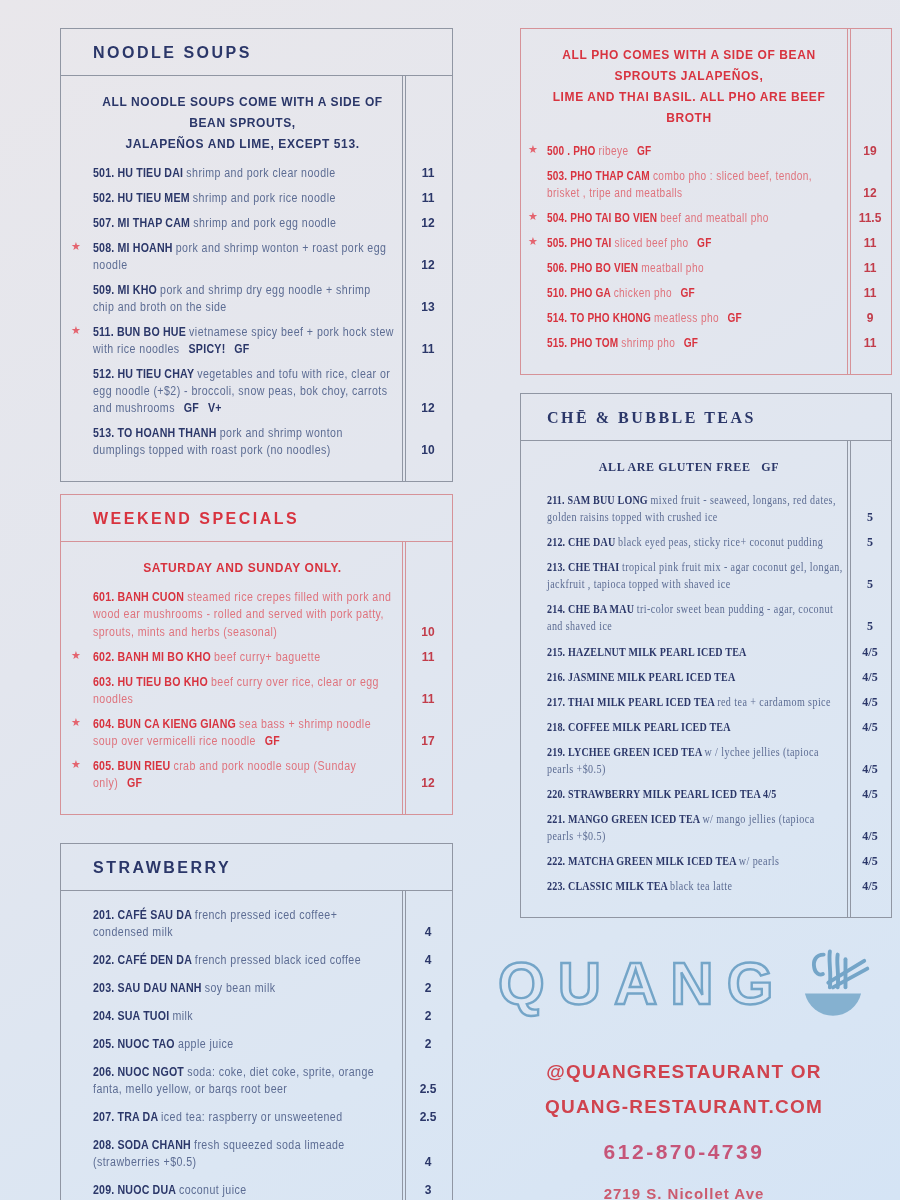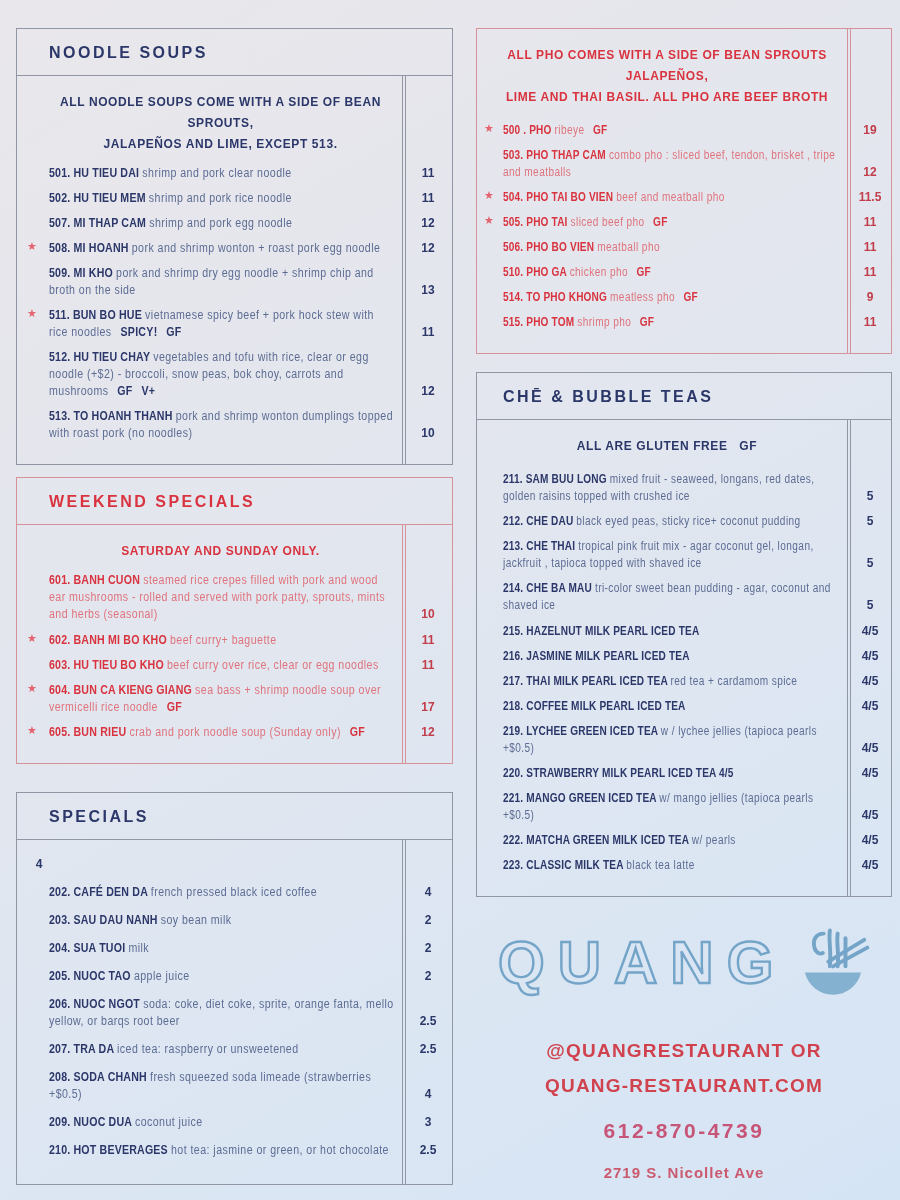--- a/index.html
+++ b/index.html
@@ -8,21 +8,21 @@
     overflow: hidden;
     font-family: "Liberation Sans", sans-serif;
     background: linear-gradient(150deg, #e9e7eb 0%, #e3e6ee 40%, #dbe6f3 75%, #d5e4f5 100%);
   }
   .page { display: flex; padding: 28px 0 0 16px; gap: 23px; }
   .col { display: flex; flex-direction: column; }
   .col-left  { width: 437px; }
   .col-right { width: 416px; }
 
   
-  .box { border: 1px solid; background: transparent; }
+  .box { border: 1px solid; background: transparent; margin-left: 44px; }
   .box.navy { border-color: var(--navy-border); }
   .box.red  { border-color: var(--red-border); }
 
   .box-title {
     font-size: 16px; font-weight: 700; letter-spacing: 2.5px;
     padding: 15px 10px 13px 32px;
     border-bottom: 1px solid;
   }
   .box.navy .box-title { color: var(--navy); border-color: var(--navy-border); }
   .box.red  .box-title { color: var(--red);  border-color: var(--red-border); }
@@ -77,21 +77,21 @@
     font-size: 12px; font-weight: 700; line-height: 1.42;
     box-sizing: border-box; padding-right: 2px;
   }
   .col-right .price { flex-basis: 40px; }
   .box.navy .price { color: var(--navy); }
   .box.red  .price { color: var(--red-price); }
 
   
   #weekend-box  { margin-top: 12px; }
   #beverages-box{ margin-top: 28px; }
-  #che-box      { margin-top: 18px; }
+  #che-box      { margin-top: 18px; font-family: Liberation Serif, serif; }
 
   
   .footer { margin-top: 24px; text-align: center; }
   .logo-row { display: flex; justify-content: center; align-items: flex-start; gap: 20px; }
   .footer .social {
     margin-top: 26px;
     font-size: 19px; font-weight: 700; letter-spacing: 1.2px;
     color: var(--crimson-footer); line-height: 1.85;
   }
   .footer .phone {
@@ -214,26 +214,29 @@
                 <span class="star">★</span>
                 <span class="txt-inner"><span class="nm">605. BUN RIEU </span><span class="de">crab and pork noodle soup (Sunday only)</span><span class="tag">GF</span></span>
               </div>
               <div class="price">12</div>
             </div>
           </div>
       </div>
     </section>
 
     <section class="box navy roomy" id="beverages-box">
-      <div class="box-title">SPECIALS</div>
+      <div class="box-title">STRAWBERRY</div>
       <div class="box-body">
         <div class="vline"></div>
 
         <div class="item-list">
             <div class="row">
+              <div class="txt">
+                <span class="txt-inner"><span class="nm">201. CAFÉ SAU DA </span><span class="de">french pressed iced coffee+ condensed milk</span></span>
+              </div>
               <div class="price">4</div>
             </div>
             <div class="row">
               <div class="txt">
                 <span class="txt-inner"><span class="nm">202. CAFÉ DEN DA </span><span class="de">french pressed black iced coffee</span></span>
               </div>
               <div class="price">4</div>
             </div>
             <div class="row">
               <div class="txt">

